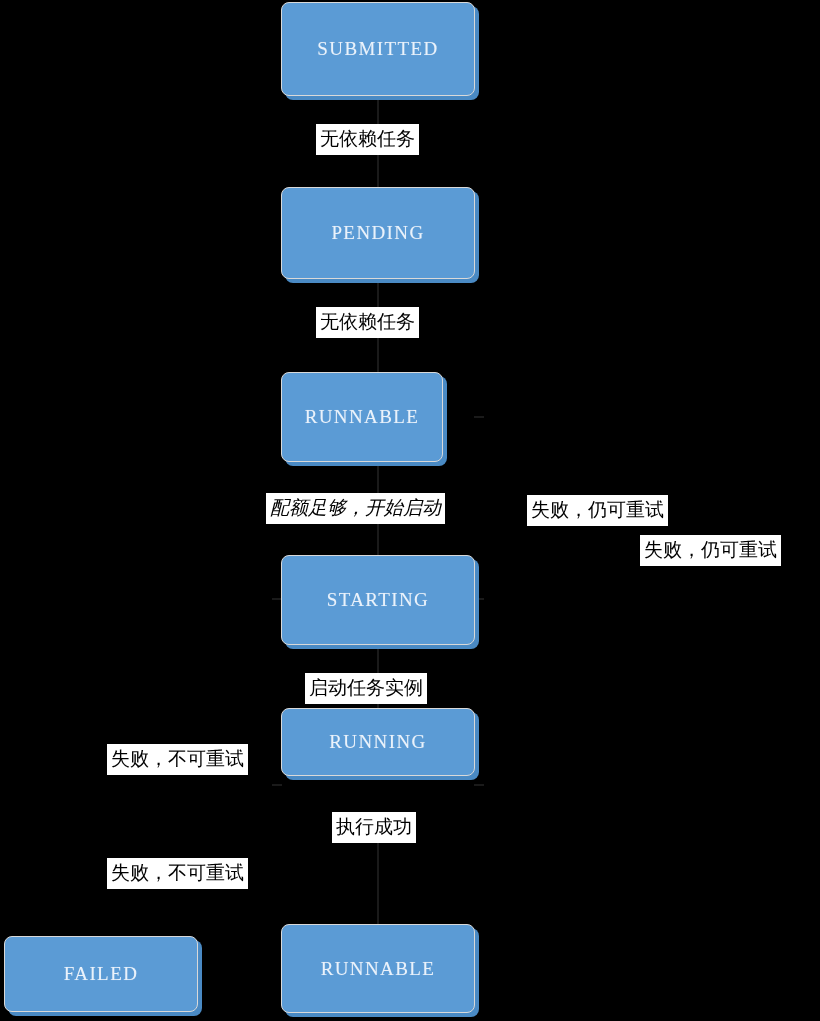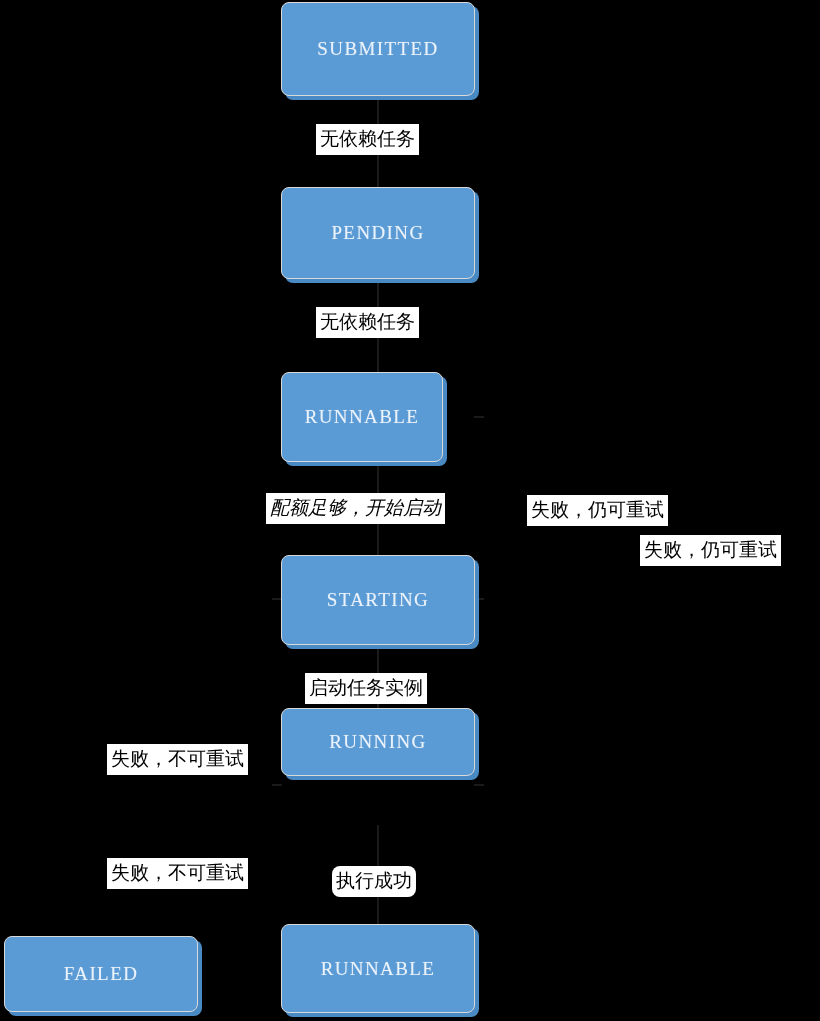--- a/index.html
+++ b/index.html
@@ -103,15 +103,15 @@
   </div>
 
   <div class="edge-label" style="left:316px; top:124px;">无依赖任务</div>
   <div class="edge-label" style="left:316px; top:307px;">无依赖任务</div>
   <div class="edge-label" style="left:266px; top:493px;font-style:italic;">配额足够，开始启动</div>
   <div class="edge-label" style="left:527px; top:495px;">失败，仍可重试</div>
   <div class="edge-label" style="left:640px; top:535px;">失败，仍可重试</div>
   <div class="edge-label" style="left:305px; top:673px;">启动任务实例</div>
   <div class="edge-label" style="left:107px; top:744px;">失败，不可重试</div>
   <div class="edge-label" style="left:107px; top:858px;">失败，不可重试</div>
-  <div class="edge-label" style="left:332px; top:866px;border-radius:8px;">执行成功</div>
+  <div class="edge-label" style="left:332px; top:812px;">执行成功</div>
 
 </div>
 
 </body></html>

